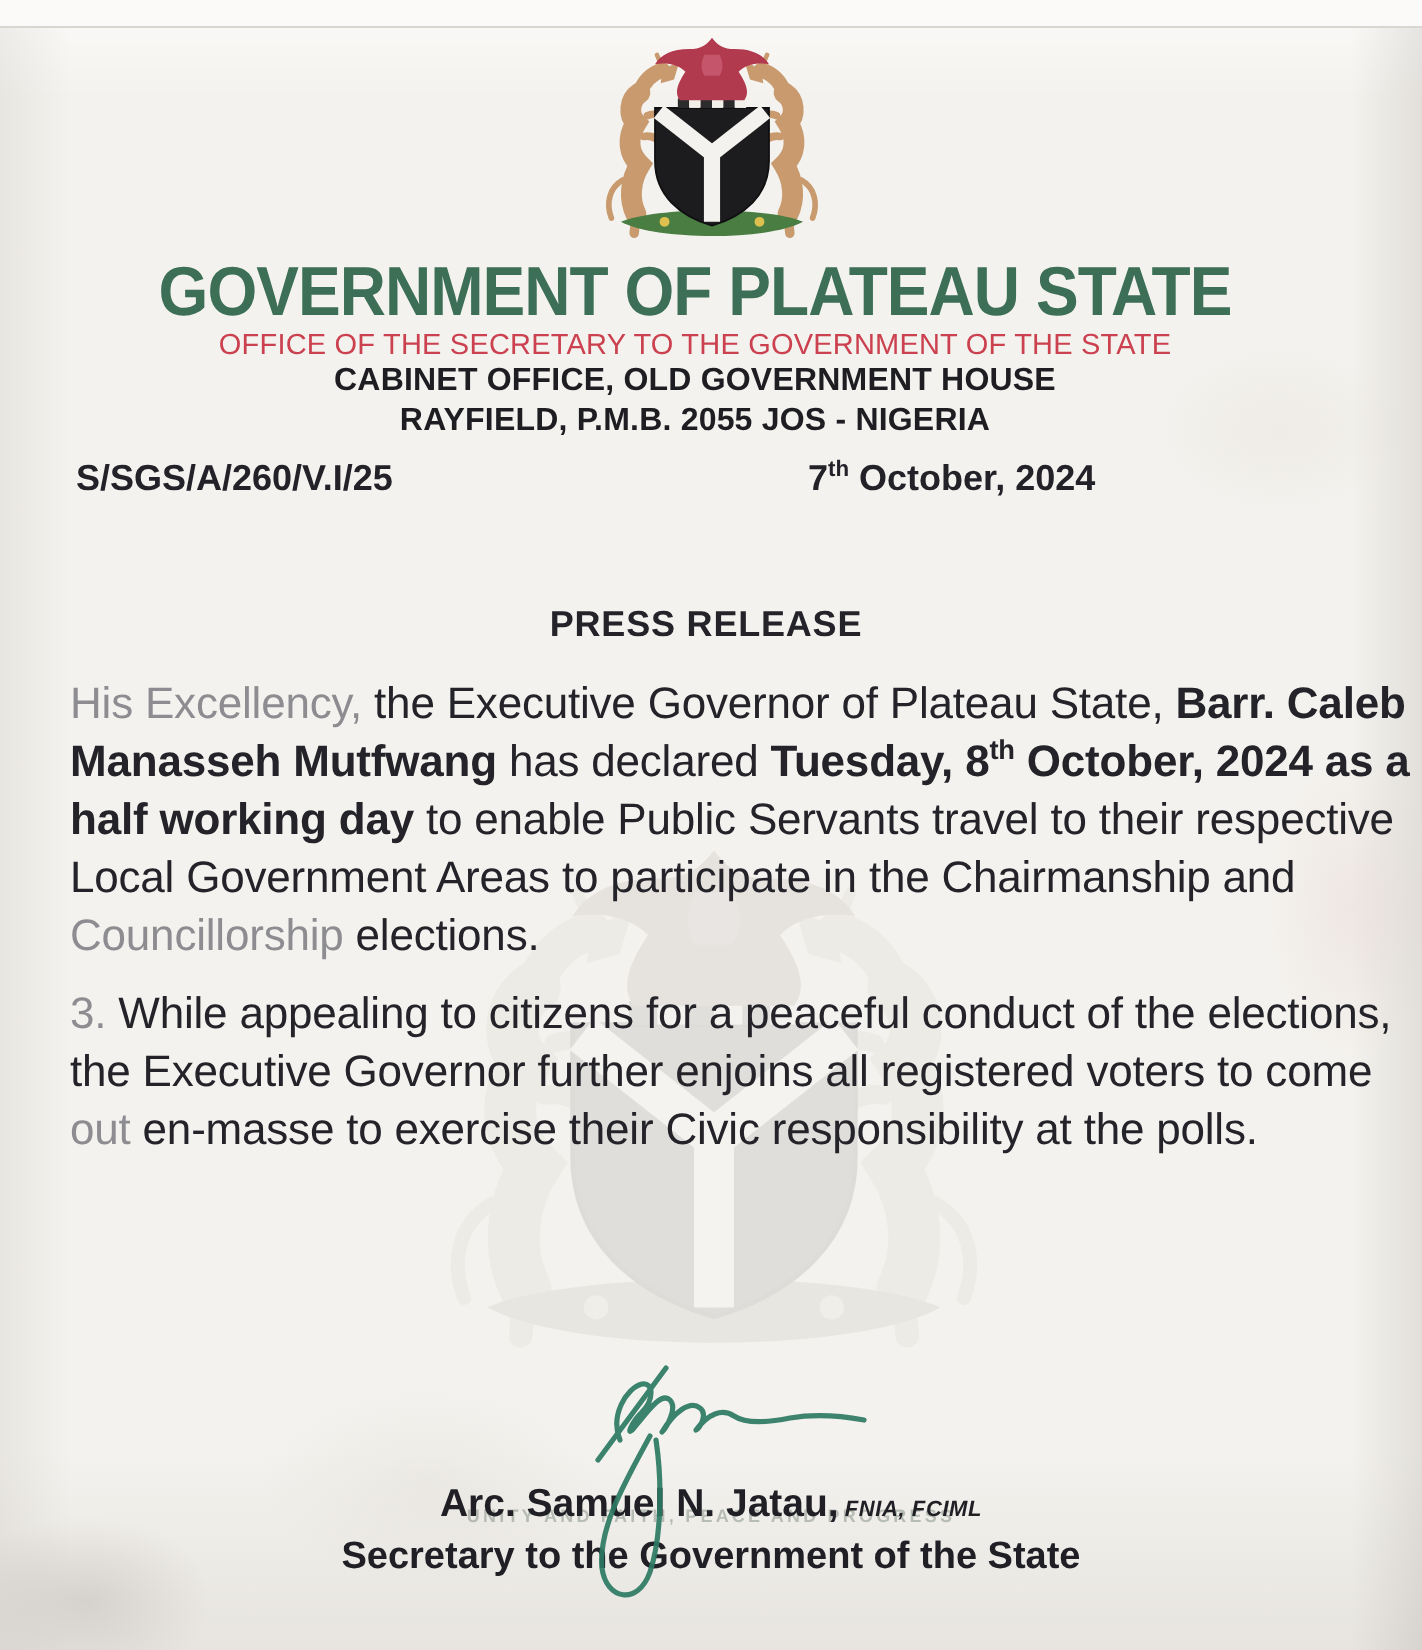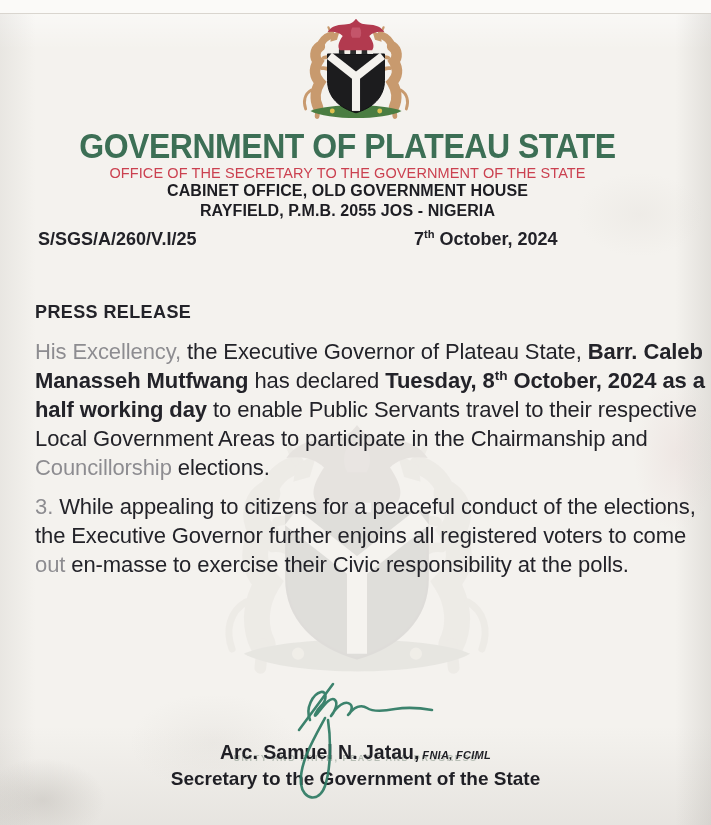--- a/index.html
+++ b/index.html
@@ -26,30 +26,30 @@
 
   .header{position:absolute;top:128px;left:0;right:16px;text-align:center;color:#232329;}
   .title{
     font-size:33px;font-weight:800;letter-spacing:-.5px;color:#3c6f55;
     transform:scale(.97,1.05);line-height:36px;
   }
   .subtitle{font-size:14.5px;font-weight:400;color:#cb4150;letter-spacing:.1px;line-height:16px;margin-top:1px;}
   .addr{font-size:16px;font-weight:700;color:#1d1d22;line-height:18.5px;margin-top:1px;letter-spacing:.1px;}
 
   .ref{position:absolute;left:38px;top:229px;font-size:18px;font-weight:700;color:#222228;}
-  .date{position:absolute;left:414px;top:229px;font-size:18px;font-weight:700;color:#222228;}
+  .date{position:absolute;left:404px;top:229px;font-size:18px;font-weight:700;color:#222228;}
   sup{font-size:62%;vertical-align:super;line-height:0;}
 
   .watermark{position:absolute;left:192px;top:418px;width:330px;opacity:.09;filter:grayscale(.85) brightness(1.05);z-index:0;}
   .watermark svg{width:100%;height:auto;}
   .motto{position:absolute;top:753px;left:0;right:0;text-align:center;font-size:9px;font-weight:700;
          letter-spacing:1.6px;color:rgba(90,110,95,.38);z-index:0;}
 
   .bodytext{position:absolute;left:35px;top:302px;width:636px;z-index:2;color:#232329;}
-  .heading{font-weight:700;font-size:18px;letter-spacing:.4px;margin-bottom:16px;}
+  .heading{text-align:center;font-weight:700;font-size:18px;letter-spacing:.4px;margin-bottom:16px;}
   .para{margin:0 0 10px 0;}
   .bline{white-space:pre;height:29px;font-size:22px;letter-spacing:-.1px;}
   .b{font-weight:700;}
   .faded{color:#5d5d65;opacity:.68;}
 
   .sig{position:absolute;left:255px;top:678px;width:210px;height:132px;z-index:3;}
   .sigblock{position:absolute;top:740px;left:0;right:0;text-align:center;z-index:2;color:#1f1f25;}
   .signame{font-size:19.5px;font-weight:700;line-height:24px;}
   .creds{font-size:11px;font-weight:700;font-style:italic;letter-spacing:.3px;margin-left:3px;text-align:right;}
   .sigtitle{font-size:19px;font-weight:600;line-height:24px;}

